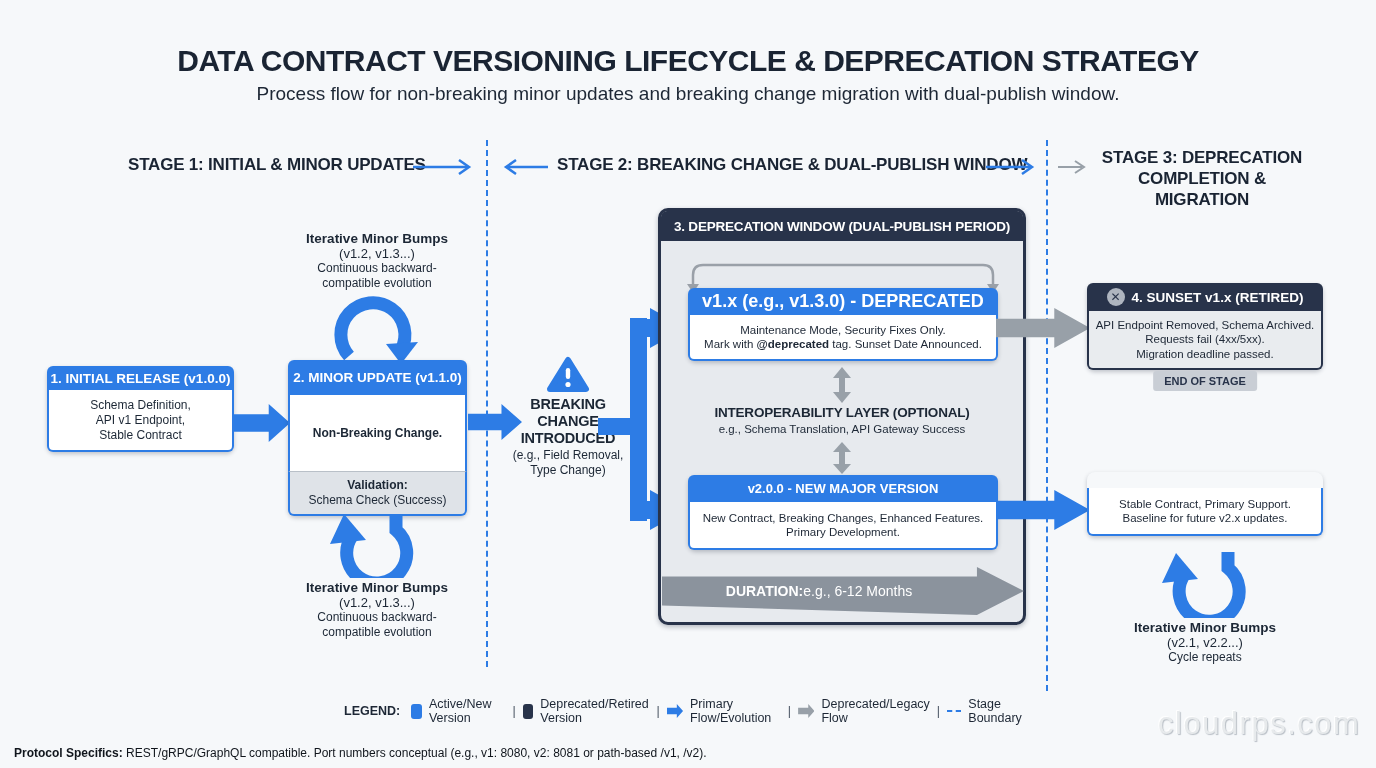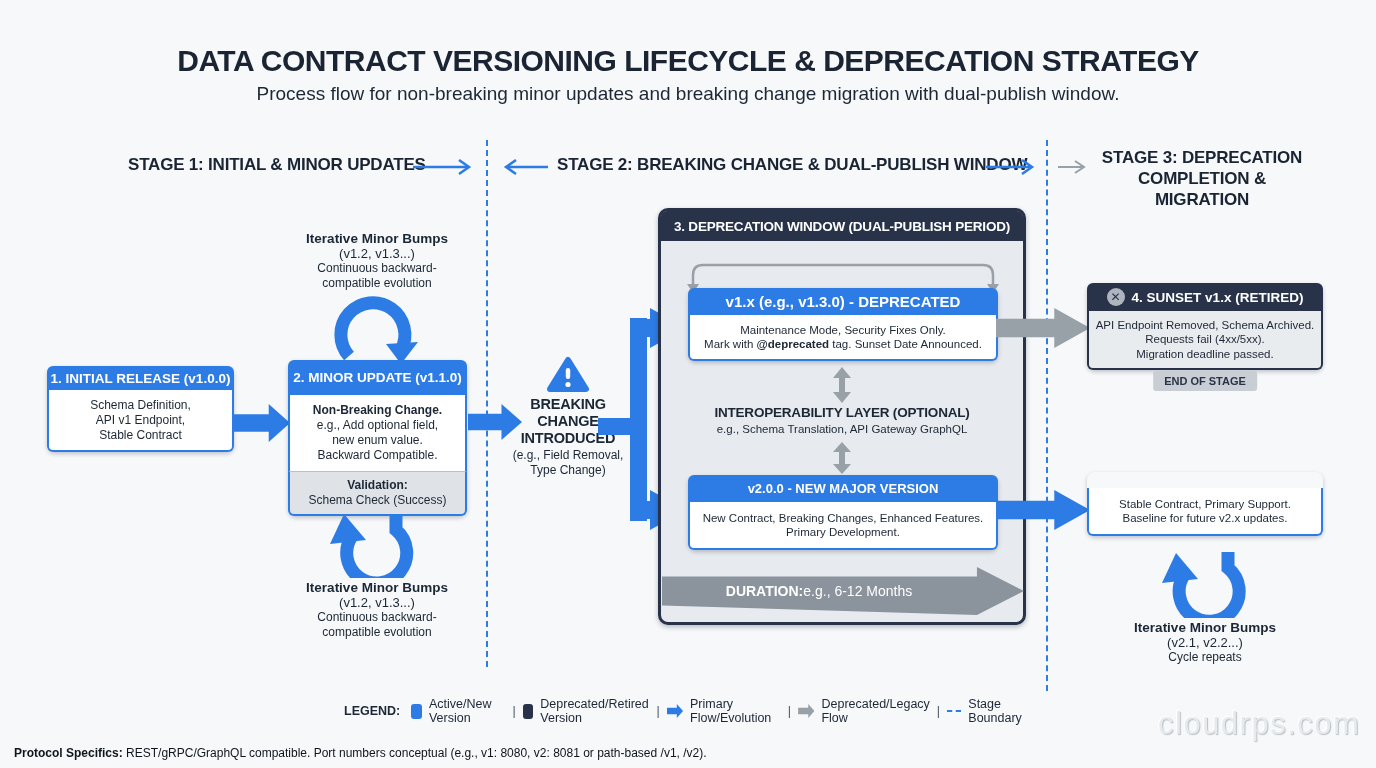--- a/index.html
+++ b/index.html
@@ -87,23 +87,20 @@
 </div>
 <svg class="abs" style="left:327px;top:294px;" width="100" height="70">
   <path d="M22,62 A32,32 0 1 1 74,56" fill="none" stroke="#2d7ce5" stroke-width="13"></path>
   <polygon points="59,50 91,48 74,70" fill="#2d7ce5"></polygon>
 </svg>
 
 <div class="abs card" style="left:288px;top:360px;width:179px;">
   <div class="card-h blue-h" style="height:35px;font-size:13.5px;">2. MINOR UPDATE (v1.1.0)</div>
   <div class="card-b blue-bd" style="border-radius:0;border-bottom:none;height:76px;font-size:12px;line-height:15px;">
     <div style="font-weight:bold;">Non-Breaking Change.</div>
-    <div class="preline">e.g., Add optional field,
-new enum value.
-Backward Compatible.</div>
   </div>
   <div class="card-b blue-bd" style="background:#dfe3e8;height:42px;font-size:12px;line-height:15px;border-top:1px solid #b9c0c8;">
     <div style="font-weight:bold;">Validation:</div>
     <div>Schema Check (Success)</div>
   </div>
 </div>
 
 <svg class="abs" style="left:322px;top:512px;" width="100" height="66">
   <path d="M74,2 L74,18 A30,30 0 1 1 30,24" fill="none" stroke="#2d7ce5" stroke-width="13"></path>
   <polygon points="22,2 8,32 44,28" fill="#2d7ce5"></polygon>
@@ -139,35 +136,35 @@
 <div class="abs" style="left:658px;top:208px;width:368px;height:417px;background:#e7eaee;border:3px solid #28334a;border-radius:10px;box-sizing:border-box;box-shadow:0 2px 5px rgba(30,40,60,.3);">
   <div style="background:#28334a;color:#fff;height:30px;display:flex;align-items:center;justify-content:center;font-size:13.5px;font-weight:bold;border-radius:6px 6px 0 0;letter-spacing:-0.2px;">3. DEPRECATION WINDOW (DUAL-PUBLISH PERIOD)</div>
 
   <svg class="abs" style="left:22px;top:42px;" width="320" height="42">
     <path d="M160,12 H20 Q10,12 10,22 V32 M160,12 H300 Q310,12 310,22 V32" fill="none" stroke="#9aa0a8" stroke-width="2.5"></path>
     <polygon points="4,31 16,31 10,40" fill="#9aa0a8"></polygon>
     <polygon points="304,31 316,31 310,40" fill="#9aa0a8"></polygon>
   </svg>
 
   <div class="abs card" style="left:27px;top:77px;width:310px;">
-    <div class="card-h blue-h" style="height:27px;font-size:15px;">v1.x (e.g., v1.3.0) - DEPRECATED</div>
+    <div class="card-h blue-h" style="height:27px;font-size:18px;">v1.x (e.g., v1.3.0) - DEPRECATED</div>
     <div class="card-b blue-bd small-body" style="height:44px;">
       <div>Maintenance Mode, Security Fixes Only.</div>
       <div><span>Mark with </span><b>@deprecated</b><span> tag. Sunset Date Announced.</span></div>
     </div>
   </div>
 
   <svg class="abs" style="left:50%;top:156px;transform:translateX(-50%);" width="24" height="36">
     <rect x="9" y="9" width="6" height="18" fill="#98a0a8"></rect>
     <polygon points="12,0 3,11 21,11" fill="#98a0a8"></polygon>
     <polygon points="12,36 3,25 21,25" fill="#98a0a8"></polygon>
   </svg>
 
   <div class="abs ctr" style="left:0;top:194px;width:362px;font-size:13.5px;font-weight:bold;letter-spacing:-0.2px;">INTEROPERABILITY LAYER (OPTIONAL)</div>
-  <div class="abs ctr" style="left:0;top:212px;width:362px;font-size:11.5px;">e.g., Schema Translation, API Gateway GraphQL</div>
+  <div class="abs ctr" style="left:0;top:212px;width:362px;font-size:11.5px;">e.g., Schema Translation, API Gateway Success</div>
 
   <svg class="abs" style="left:50%;top:231px;transform:translateX(-50%);" width="24" height="32">
     <rect x="9" y="8" width="6" height="16" fill="#98a0a8"></rect>
     <polygon points="12,0 3,10 21,10" fill="#98a0a8"></polygon>
     <polygon points="12,32 3,22 21,22" fill="#98a0a8"></polygon>
   </svg>
 
   <div class="abs card" style="left:27px;top:264px;width:310px;">
     <div class="card-h blue-h" style="height:27px;font-size:13px;">v2.0.0 - NEW MAJOR VERSION</div>
     <div class="card-b blue-bd small-body preline" style="height:46px;">New Contract, Breaking Changes, Enhanced Features.

